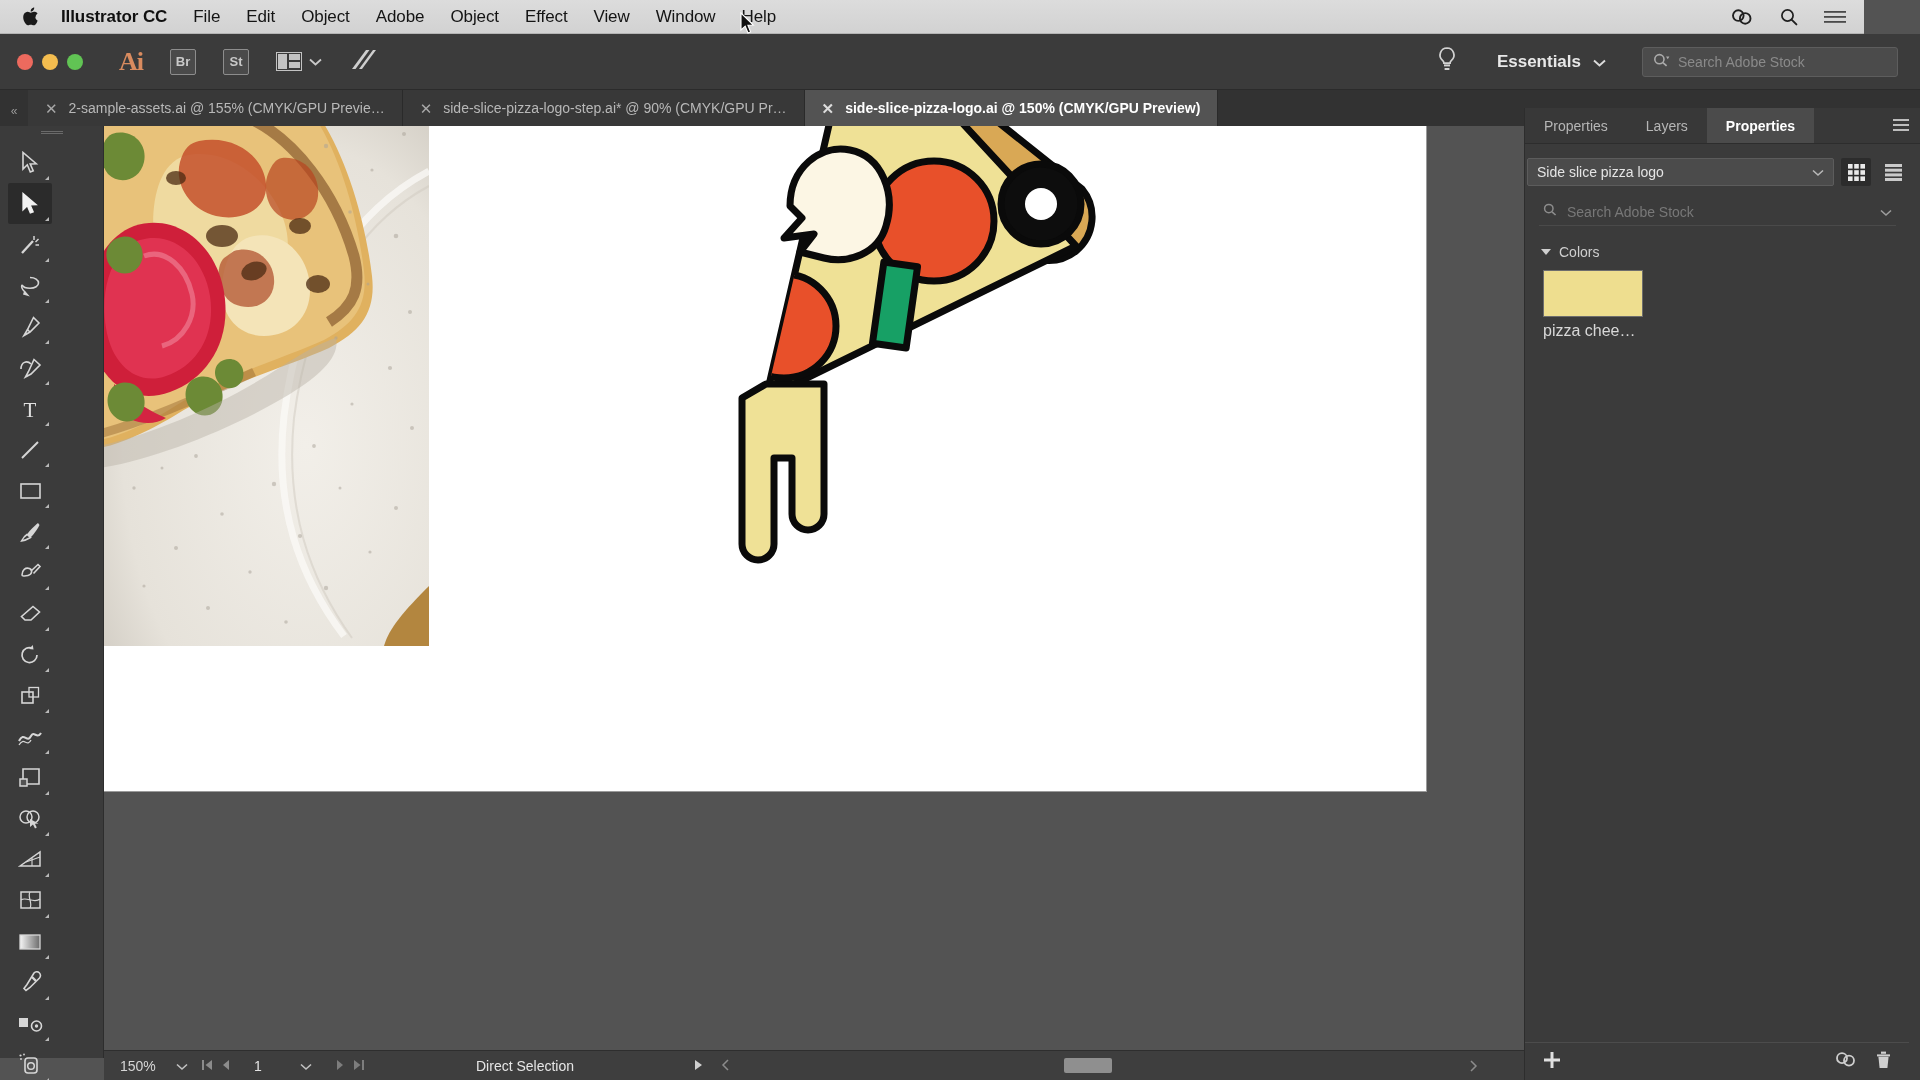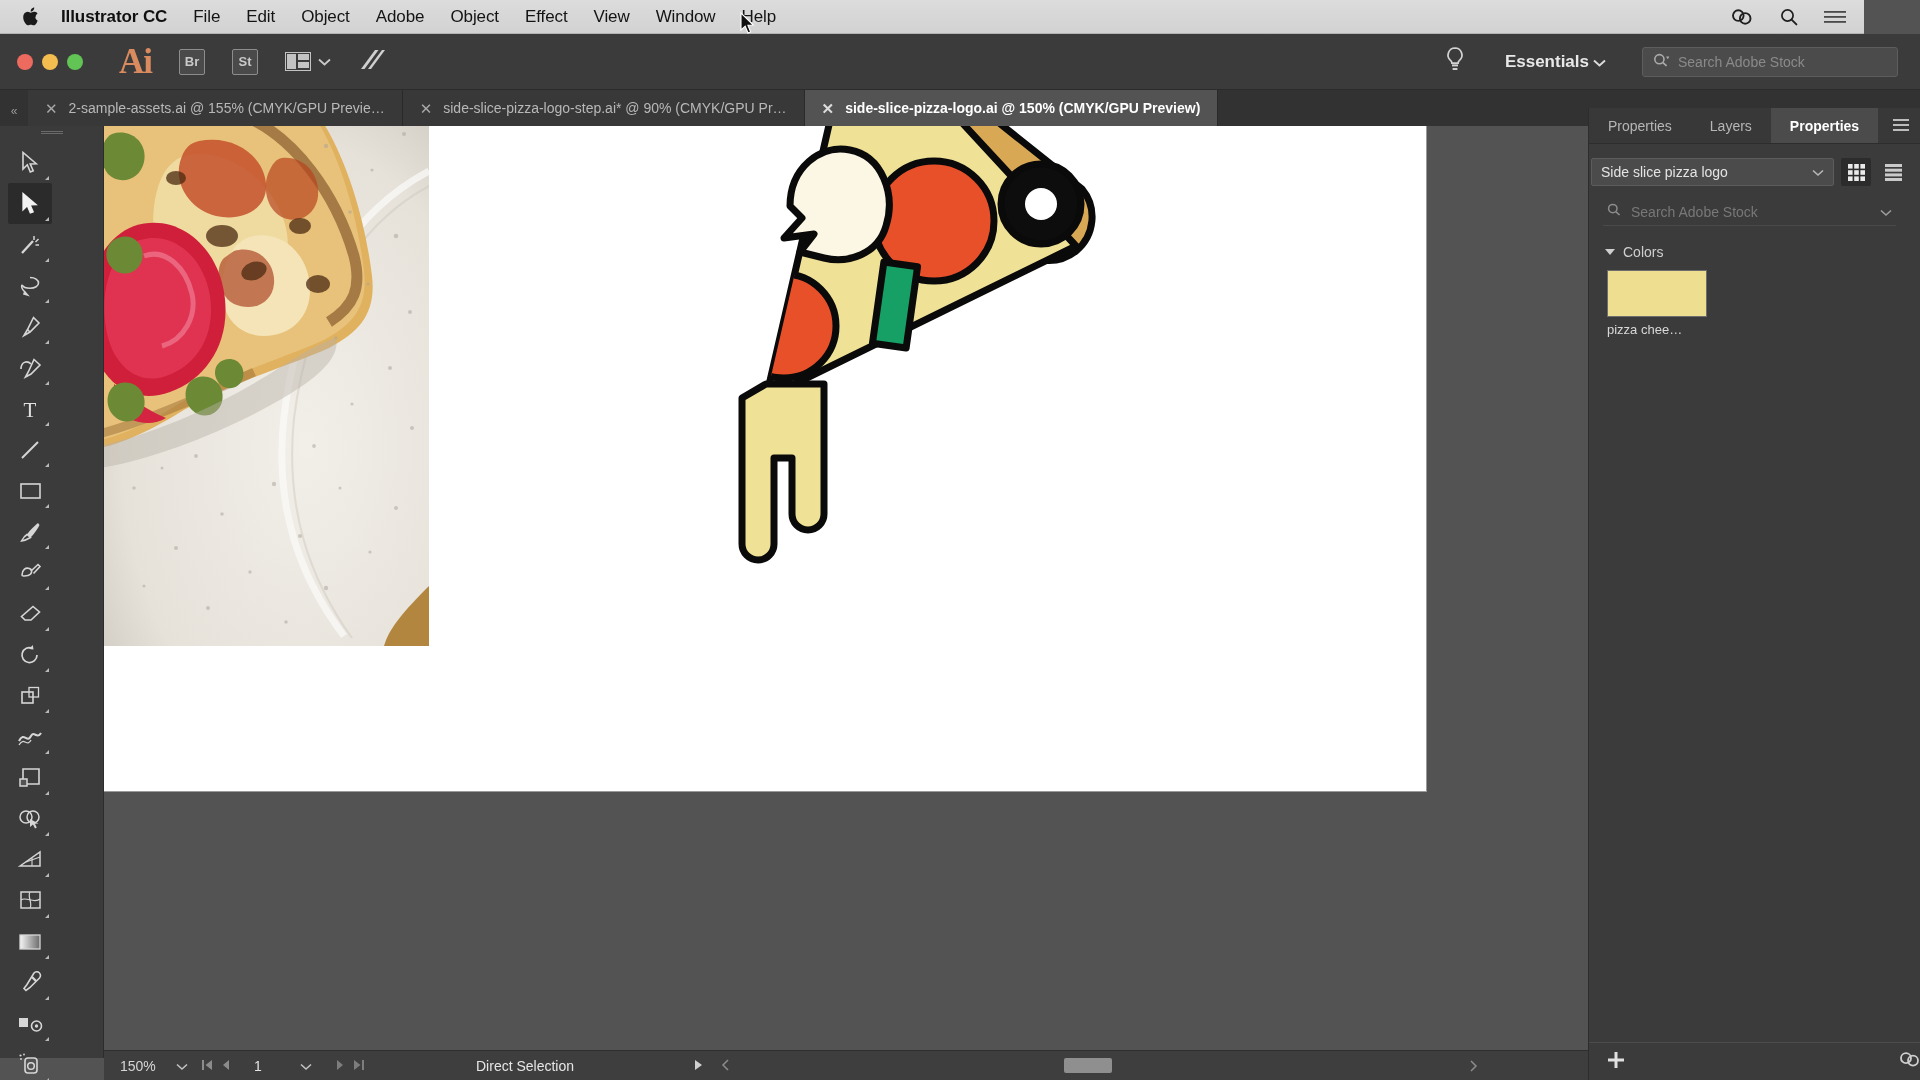--- a/index.html
+++ b/index.html
@@ -41,37 +41,37 @@
   #app-bar {
     position:absolute; left:0; top:34px; width:1920px; height:56px;
     background:#3b3b3b; display:flex; align-items:center;
     border-bottom:1px solid #2b2b2b;
   }
   .traffic { display:flex; gap:9px; padding-left:17px; align-items:center; }
   .tl { width:16px; height:16px; border-radius:50%; }
   .tl.r { background:#ed6a5e; } .tl.y { background:#f4bd4f; } .tl.g { background:#61c454; }
 
   .ai-logo {
-    margin-left:36px; font-size:35px; font-weight:bold; color:#d98b5f;
+    margin-left:36px; font-size:26px; font-weight:bold; color:#d98b5f;
     font-family:"Liberation Serif", serif; letter-spacing:-1px;
   }
   .sq-btn {
     width:26px; height:26px; margin-left:27px; border:1px solid #8d8d8d;
     color:#c9c9c9; font-size:13px; font-weight:bold;
     display:flex; align-items:center; justify-content:center;
     border-radius:2px; background:#4a4a4a;
   }
   .arrange-btn { margin-left:27px; display:flex; align-items:center; gap:7px; }
   .arrange-btn svg { display:block; }
   .stylize-btn { margin-left:26px; }
 
   .appbar-right { margin-left:auto; display:flex; align-items:center; padding-right:22px; }
   .bulb { margin-right:40px; }
   .workspace {
-    display:flex; align-items:center; gap:4px; color:#e8e8e8;
+    display:flex; align-items:center; gap:12px; color:#e8e8e8;
     font-size:17px; font-weight:bold; margin-right:36px;
   }
   .stock-search {
     width:256px; height:30px; background:#4b4b4b; border:1px solid #5d5d5d;
     border-radius:3px; display:flex; align-items:center; padding:0 10px; gap:8px;
   }
   .stock-search span { color:#8a8a8a; font-size:14px; }
 
   
   #tabbar {
@@ -147,21 +147,21 @@
   .sb-caret { padding:0 14px; }
   .sb-navgrp { display:flex; align-items:center; gap:9px; color:#8c8c8c; }
   .sb-page {
     width:56px; text-align:center; color:#e4e4e4;
   }
   .sb-tool { margin-left:112px; font-size:14px; color:#e6e6e6; }
   .sb-tri { margin-left:120px; color:#cfcfcf; }
 
   
   #right-panel {
-    position:absolute; right:0; top:108px; width:332px; height:972px;
+    position:absolute; right:0; top:108px; width:396px; height:972px;
     background:#3b3b3b; border-left:1px solid #2d2d2d;
   }
   #panel-tabs {
     height:36px; background:#383838; display:flex; align-items:stretch;
     border-bottom:1px solid #2d2d2d;
   }
   .ptab {
     display:flex; align-items:center; padding:0 19px; font-size:14px; color:#b6b6b6;
   }
   .ptab.active { background:#4b4b4b; color:#ffffff; font-weight:bold; }
@@ -193,21 +193,21 @@
     display:flex; align-items:center; gap:8px;
     margin:18px 0 0 16px; color:#cfcfcf; font-size:14px;
   }
   .tri-down { width:0;height:0;border-left:5px solid transparent;border-right:5px solid transparent;border-top:6px solid #cfcfcf; }
 
   .swatch-wrap { margin:10px 0 0 18px; width:100px; }
   .swatch-chip {
     width:100px; height:47px; background:#eede8f; border:1px solid #6d6d6d;
   }
   .swatch-label {
-    margin-top:5px; font-size:13px; color:#d8d8d8;
+    margin-top:5px; font-size:16px; color:#d8d8d8;
     white-space:nowrap; overflow:hidden;
   }
 
   #panel-footer {
     position:absolute; left:0; bottom:0; width:384px; height:38px;
     background:#3b3b3b; border-top:1px solid #4c4c4c;
     display:flex; align-items:center; padding:0 18px;
   }
   .pf-right { margin-left:auto; display:flex; align-items:center; gap:18px; }
 </style>

